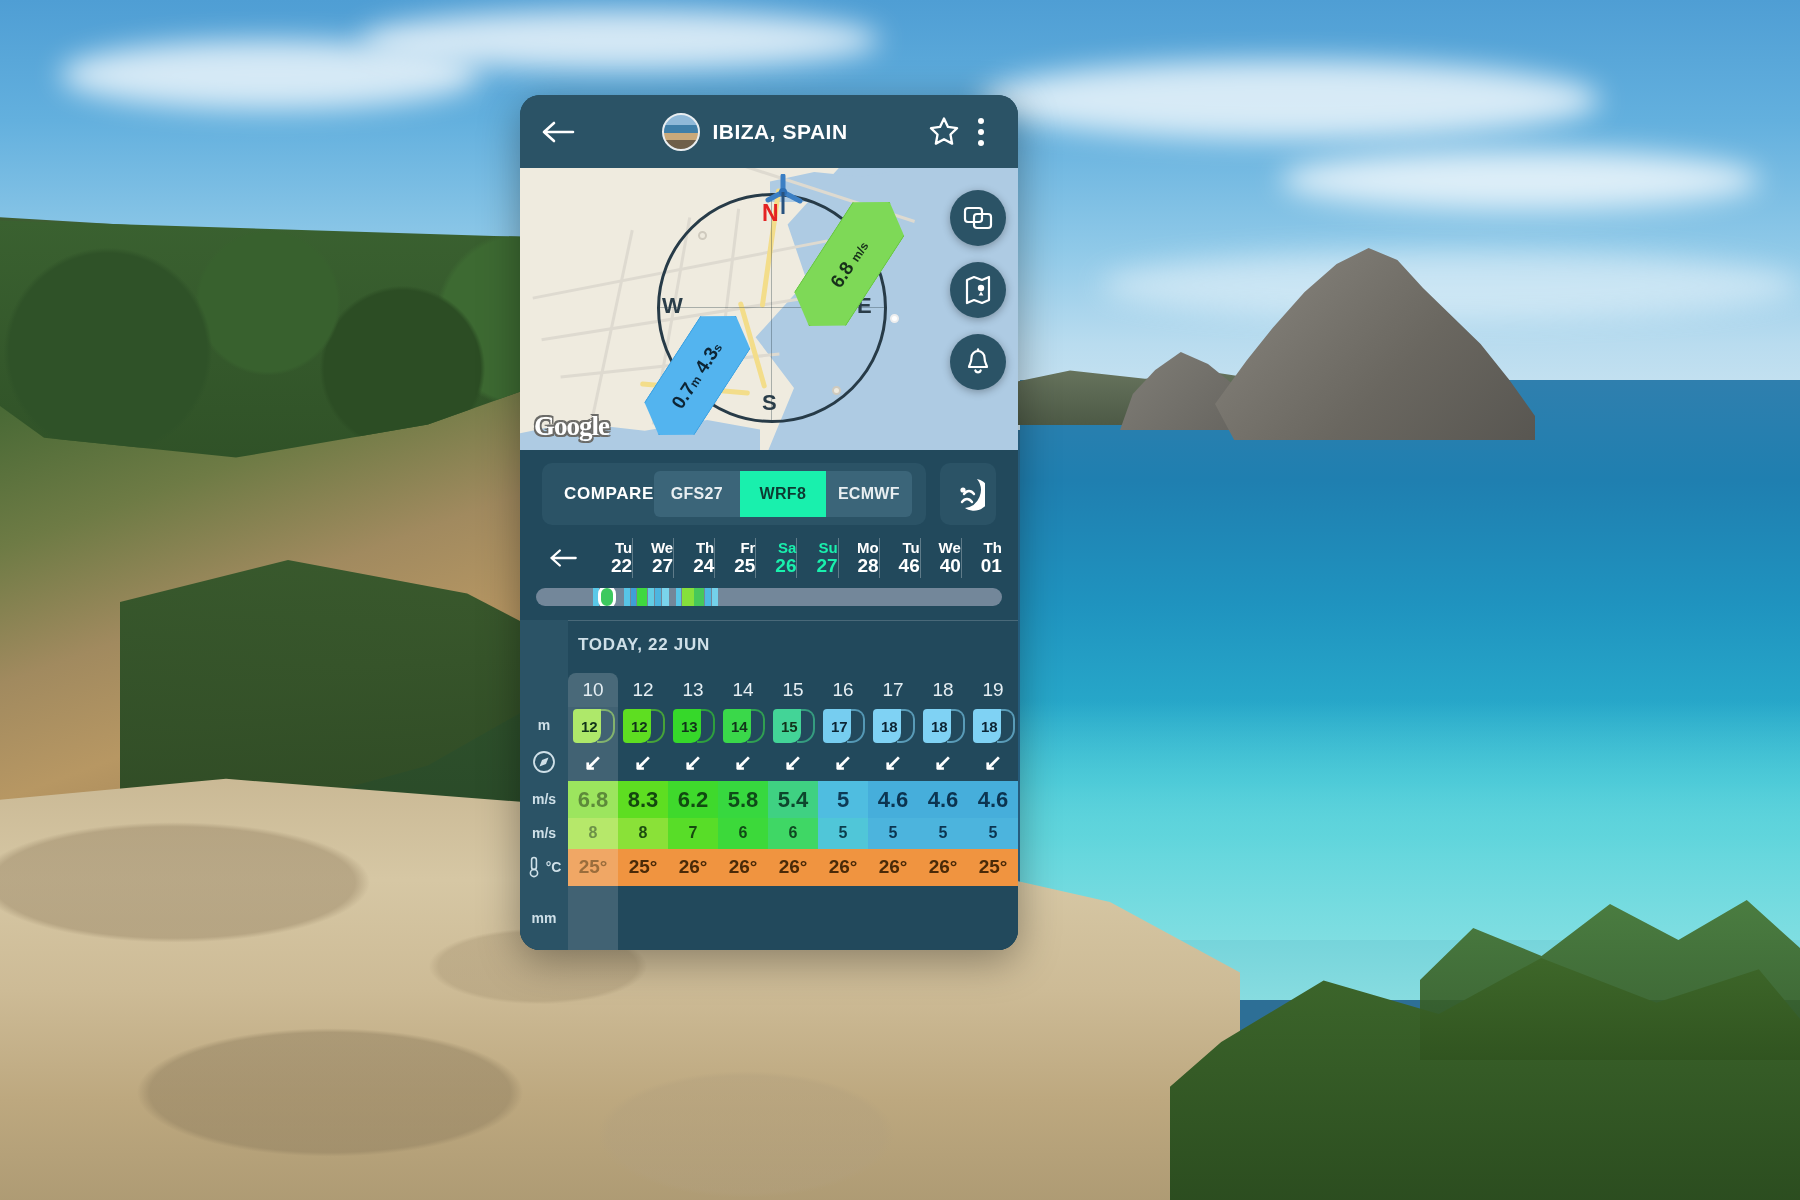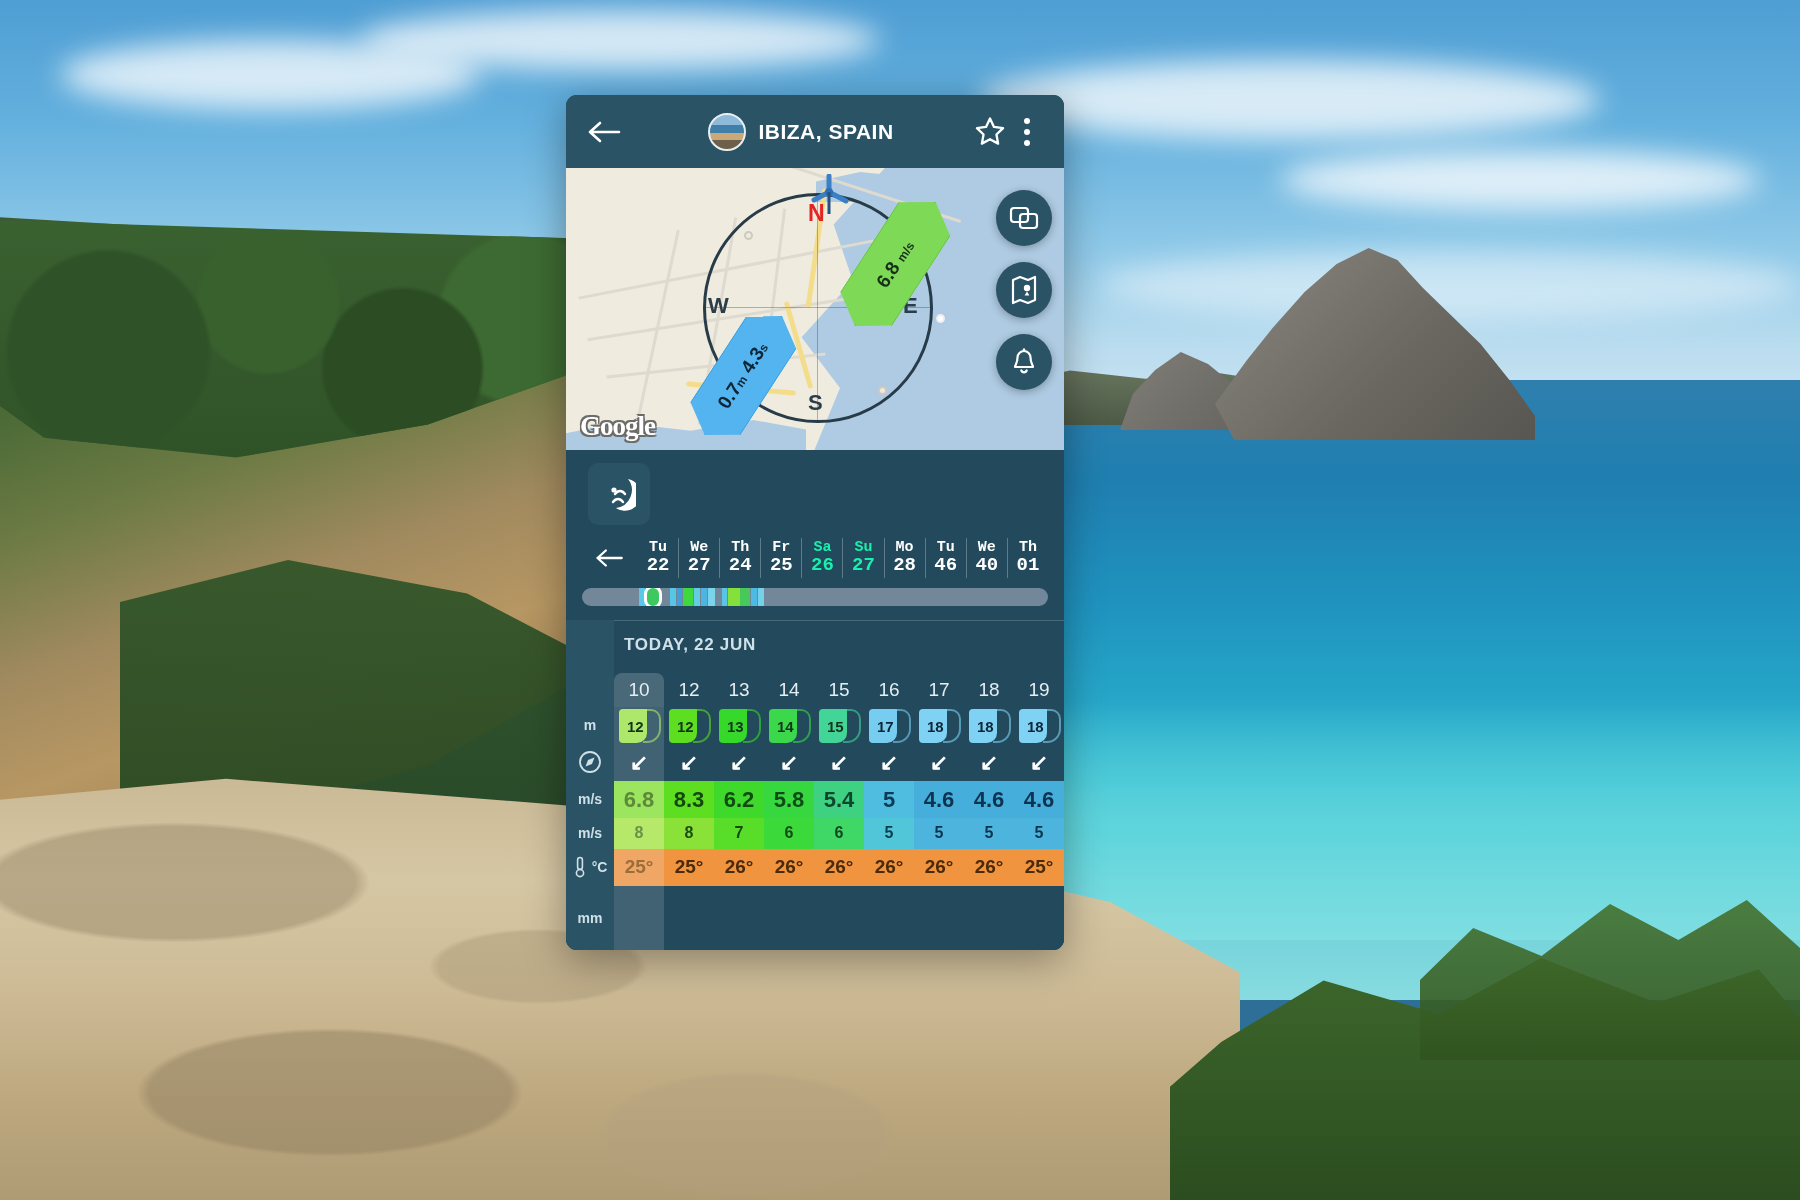--- a/index.html
+++ b/index.html
@@ -91,23 +91,23 @@
   }
   .shrub-right2 {
     position:absolute; left:1420px; top:860px; width:380px; height:200px;
     background: linear-gradient(180deg,#4b7a33,#30531f);
     clip-path: polygon(0 60%, 14% 34%, 32% 48%, 50% 22%, 68% 40%, 86% 20%, 100% 44%, 100% 100%, 0 100%);
     opacity:.9;
   }
 
   
   .phone {
-    position:absolute; left:566px; top:95px;
+    position:absolute; left:520px; top:95px;
     width:498px; height:855px;
-    border-radius:11px;
+    border-radius:20px;
     overflow:hidden;
     box-shadow: 0 10px 40px rgba(0,0,0,.35);
     background:#22495c;
   }
 
   
   .app-header {
     height:73px; background:#2b5366;
     display:flex; align-items:center; padding:0 22px;
     position:relative;
@@ -228,23 +228,23 @@
   .moon-fab {
     width:62px; height:62px; border-radius:10px; background:#2b5366;
     display:flex; align-items:center; justify-content:center; cursor:pointer;
   }
 
   
   .daystrip { background:#22495c; padding:0 16px 10px 16px; display:flex; align-items:center; }
   .day-back { width:56px; display:flex; align-items:center; justify-content:center; cursor:pointer; }
   .days { flex:1; display:flex; }
   .day {
-    flex:1; text-align:center; color:#fff; line-height:1.05;
+    flex:1; text-align:right; color:#fff; line-height:1.05;
     border-left:1px solid rgba(255,255,255,.28);
-    cursor:pointer; padding:2px 0;font-family:Liberation Mono, monospace;
+    cursor:pointer; padding:2px 0;
   }
   .day:first-child { border-left:none; }
   .day .dn { font-size:15px; font-weight:bold; }
   .day .dd { font-size:19px; font-weight:bold; }
   .day.wknd .dn, .day.wknd .dd { color:#19f0ad; }
 
   .timeline-wrap { background:#22495c; padding:0 16px 14px 16px; }
   .timeline {
     position:relative; height:18px; border-radius:9px; background:#73879a; overflow:hidden;
   }
@@ -438,20 +438,28 @@
           <svg width="26" height="29" viewBox="0 0 26 29">
             <path d="M13 3a6.5 6.5 0 0 0-6.5 6.5c0 6-2.5 7.5-2.5 9.5h18c0-2-2.5-3.5-2.5-9.5A6.5 6.5 0 0 0 13 3z" fill="none" stroke="#fff" stroke-width="2.2" stroke-linejoin="round"></path>
             <path d="M10.3 22.5a2.9 2.9 0 0 0 5.4 0" fill="none" stroke="#fff" stroke-width="2.2" stroke-linecap="round"></path>
             <path d="M13 1.3v1.8" stroke="#fff" stroke-width="2.2" stroke-linecap="round"></path>
           </svg>
         </div>
       </div>
     </div>
 
     <div class="compare-wrap">
+      <div class="compare-panel">
+        <div class="compare-label">COMPARE</div>
+        <div class="model-group">
+          <div class="model-btn">GFS27</div>
+          <div class="model-btn active">WRF8</div>
+          <div class="model-btn">ECMWF</div>
+        </div>
+      </div>
       <div class="moon-fab">
         <svg width="34" height="36" viewBox="0 0 34 36">
           <path d="M26 3a16 16 0 1 1-12 29 18 18 0 0 0 12-29z" fill="#fff"></path>
           <path d="M13 18c3-4 7-4 10 0" fill="none" stroke="#fff" stroke-width="2.4" stroke-linecap="round"></path>
           <path d="M11 26c3-4 7-4 10 0" fill="none" stroke="#fff" stroke-width="2.4" stroke-linecap="round"></path>
           <circle cx="12" cy="14" r="2.6" fill="#fff"></circle>
         </svg>
       </div>
     </div>
 

